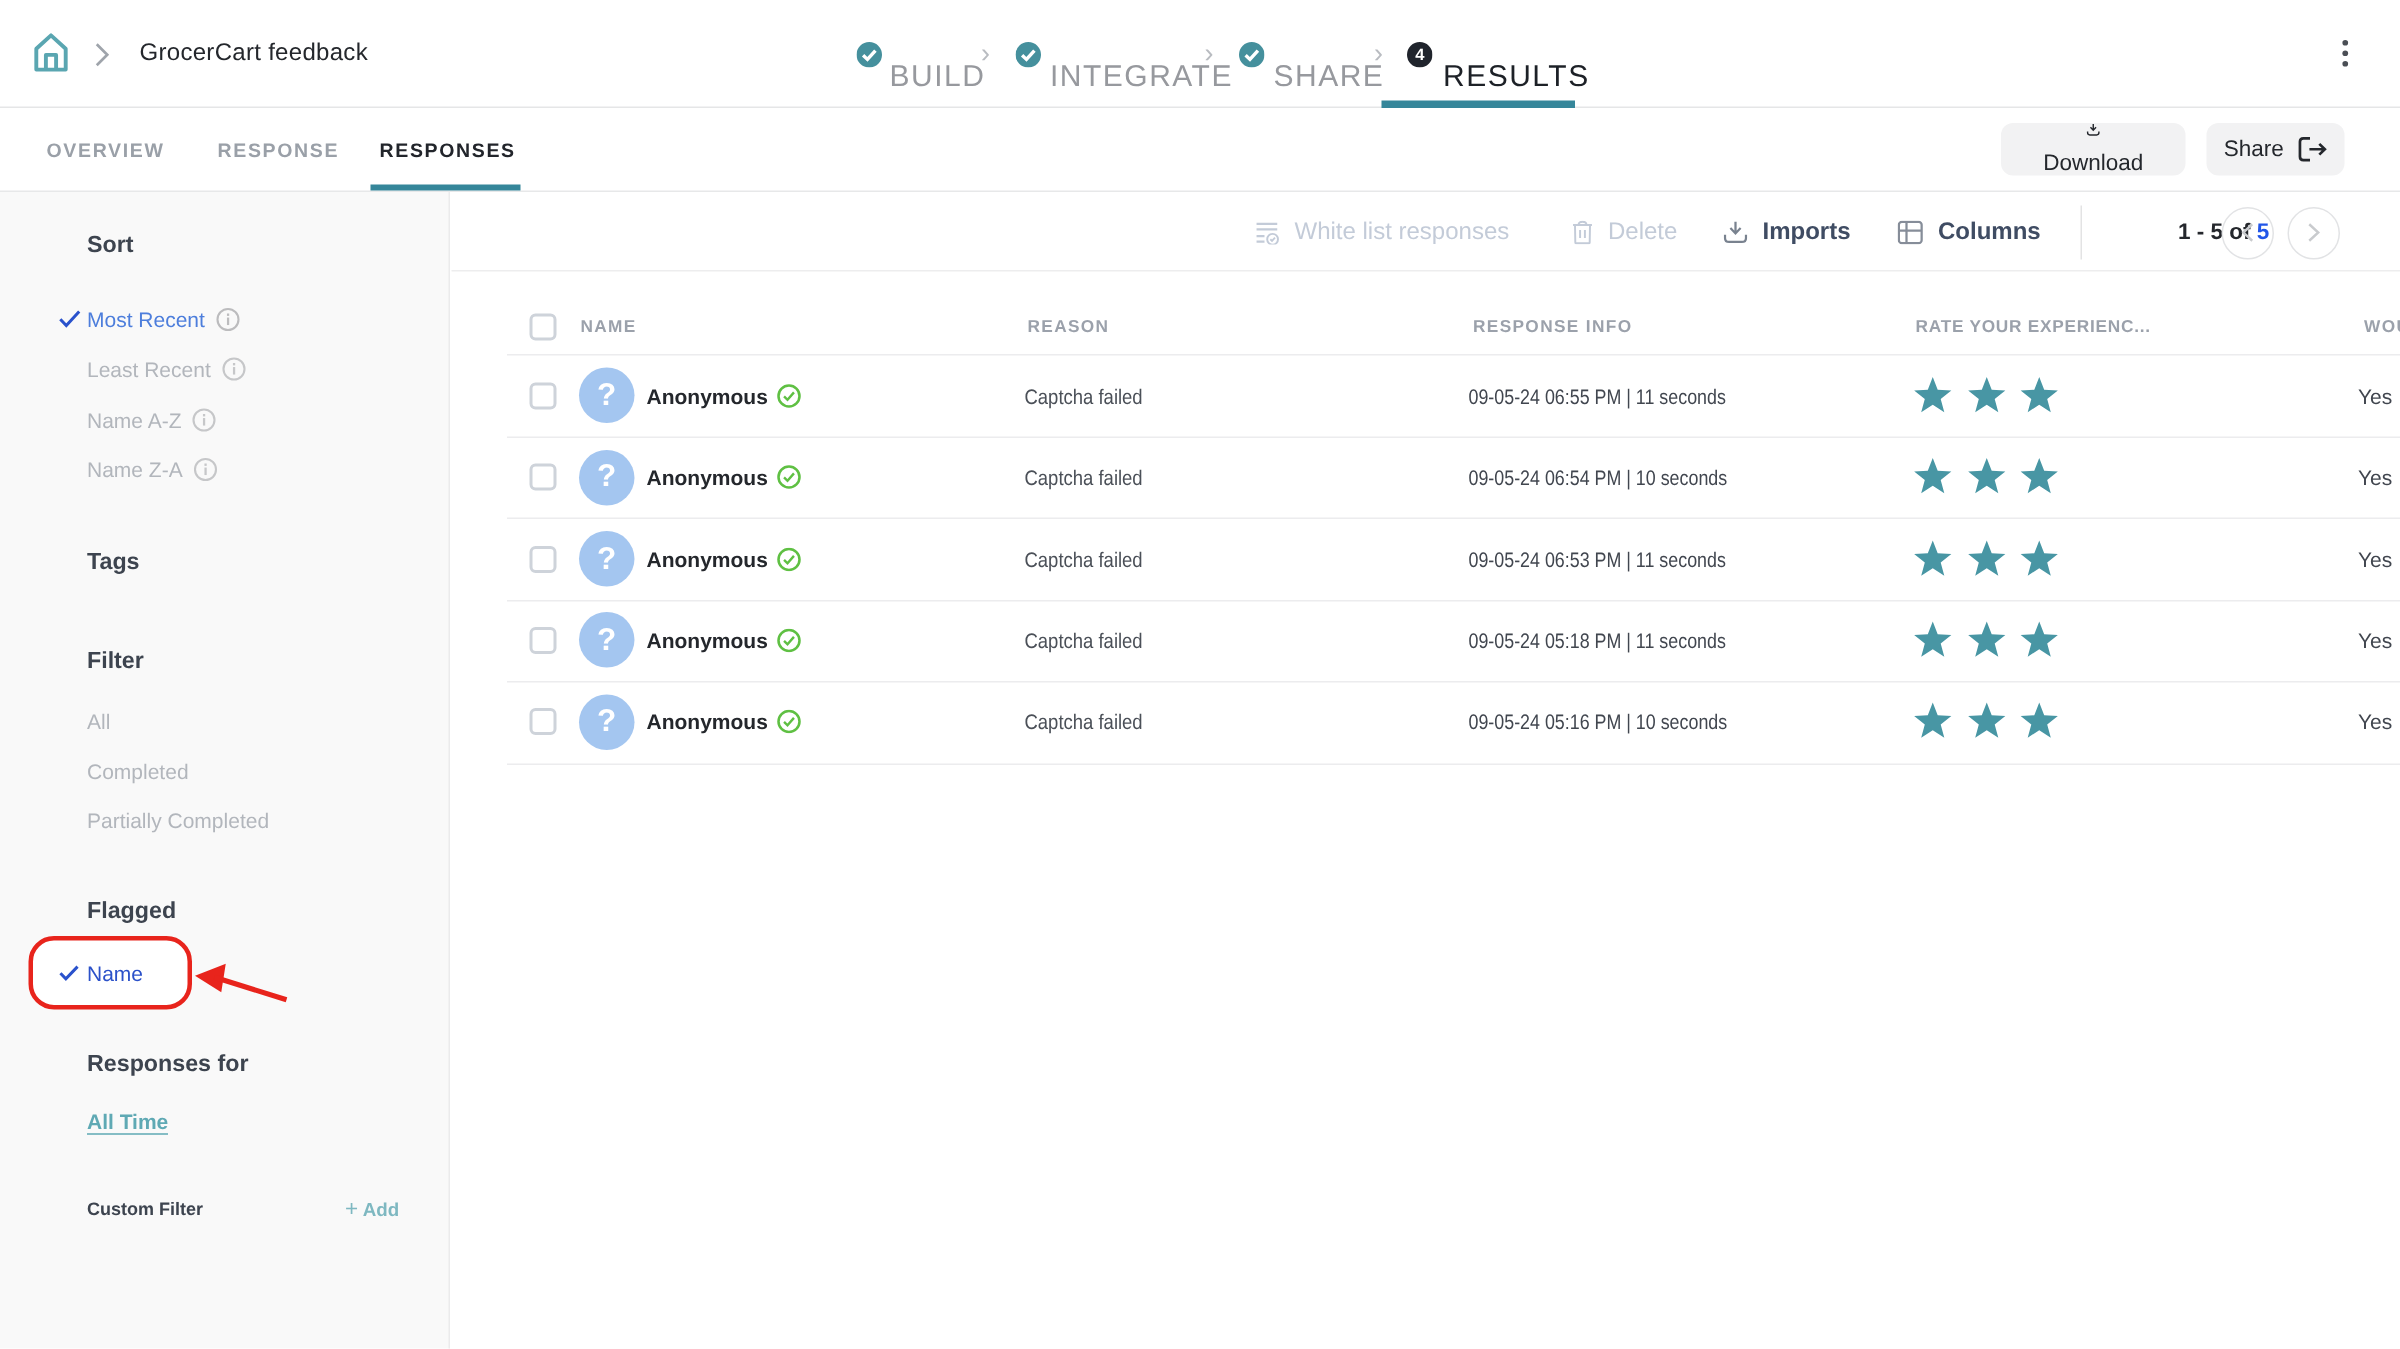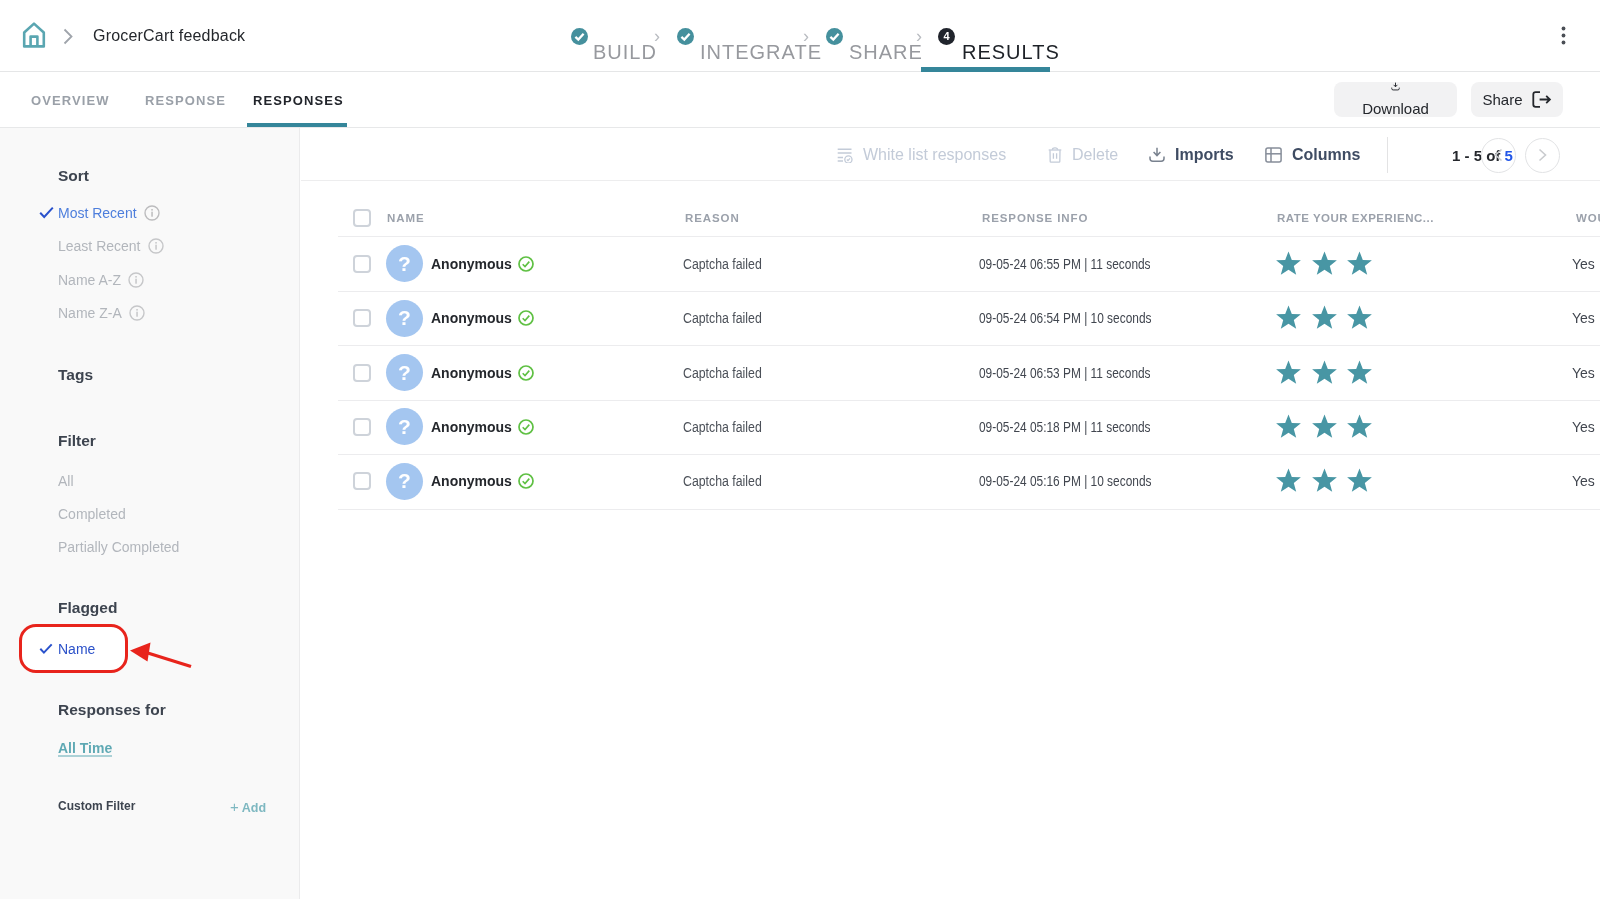--- a/index.html
+++ b/index.html
@@ -119,21 +119,21 @@
   <div class="btn" style="left:1471px; width:92px;">
     <span>Share</span>
     <svg width="20" height="17" viewBox="0 0 20 17">
         <path d="M8 1.2 L3.6 1.2 Q1.3 1.2 1.3 3.5 L1.3 13.5 Q1.3 15.8 3.6 15.8 L8 15.8" fill="none" stroke="#24272c" stroke-width="1.8"></path>
         <path d="M7.6 8.5 L17.8 8.5 M14.2 4.9 L17.9 8.5 L14.2 12.1" fill="none" stroke="#24272c" stroke-width="1.8"></path>
       </svg>
   </div>
 </div>
 
 <div id="sidebar"></div>
-<div class="sbhead" style="top:176px;">Sort</div>
+<div class="sbhead" style="top:164px;">Sort</div>
 <svg class="abs" style="left:39px; top:206px;" width="15" height="13" viewBox="0 0 15 13">
     <path d="M1.2 6.8 L5.2 11 L13.8 1.6" fill="none" stroke="#2a52cc" stroke-width="2"></path>
   </svg>
 <div class="sbitem" style="top:213px; color:#4d7edc;">Most Recent
   <svg class="info" viewBox="0 0 16 16">
       <circle cx="8" cy="8" r="7" fill="none" stroke="#bcbcbe" stroke-width="1.4"></circle>
       <rect x="7.3" y="6.7" width="1.5" height="5" fill="#bcbcbe"></rect>
       <rect x="7.3" y="4" width="1.5" height="1.6" fill="#bcbcbe"></rect>
     </svg>
 </div>

